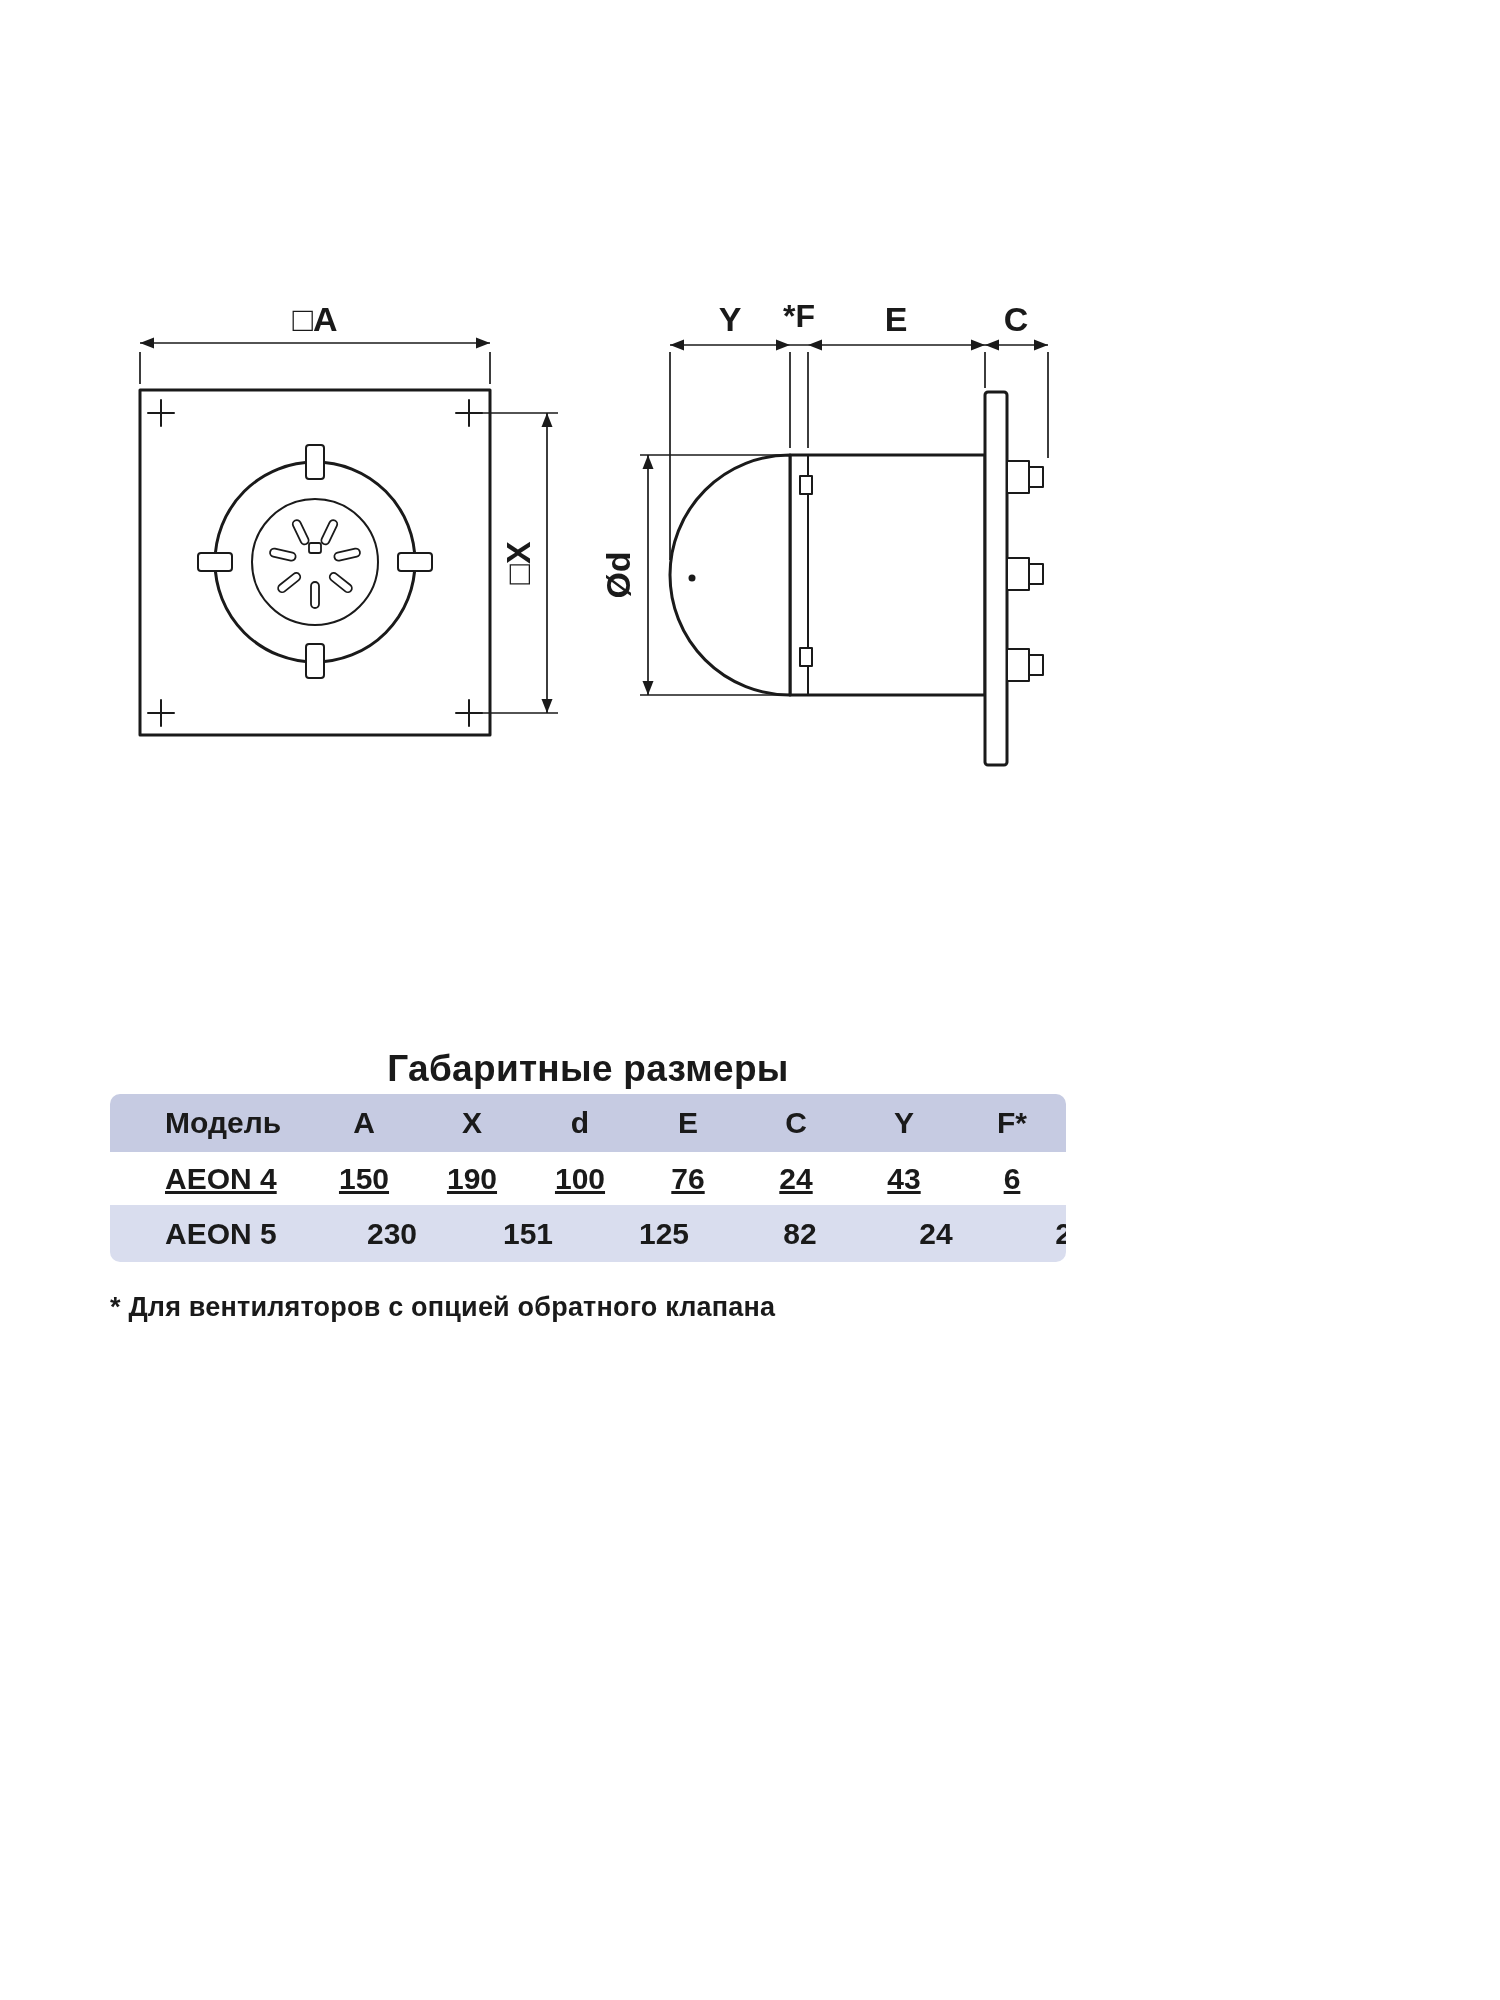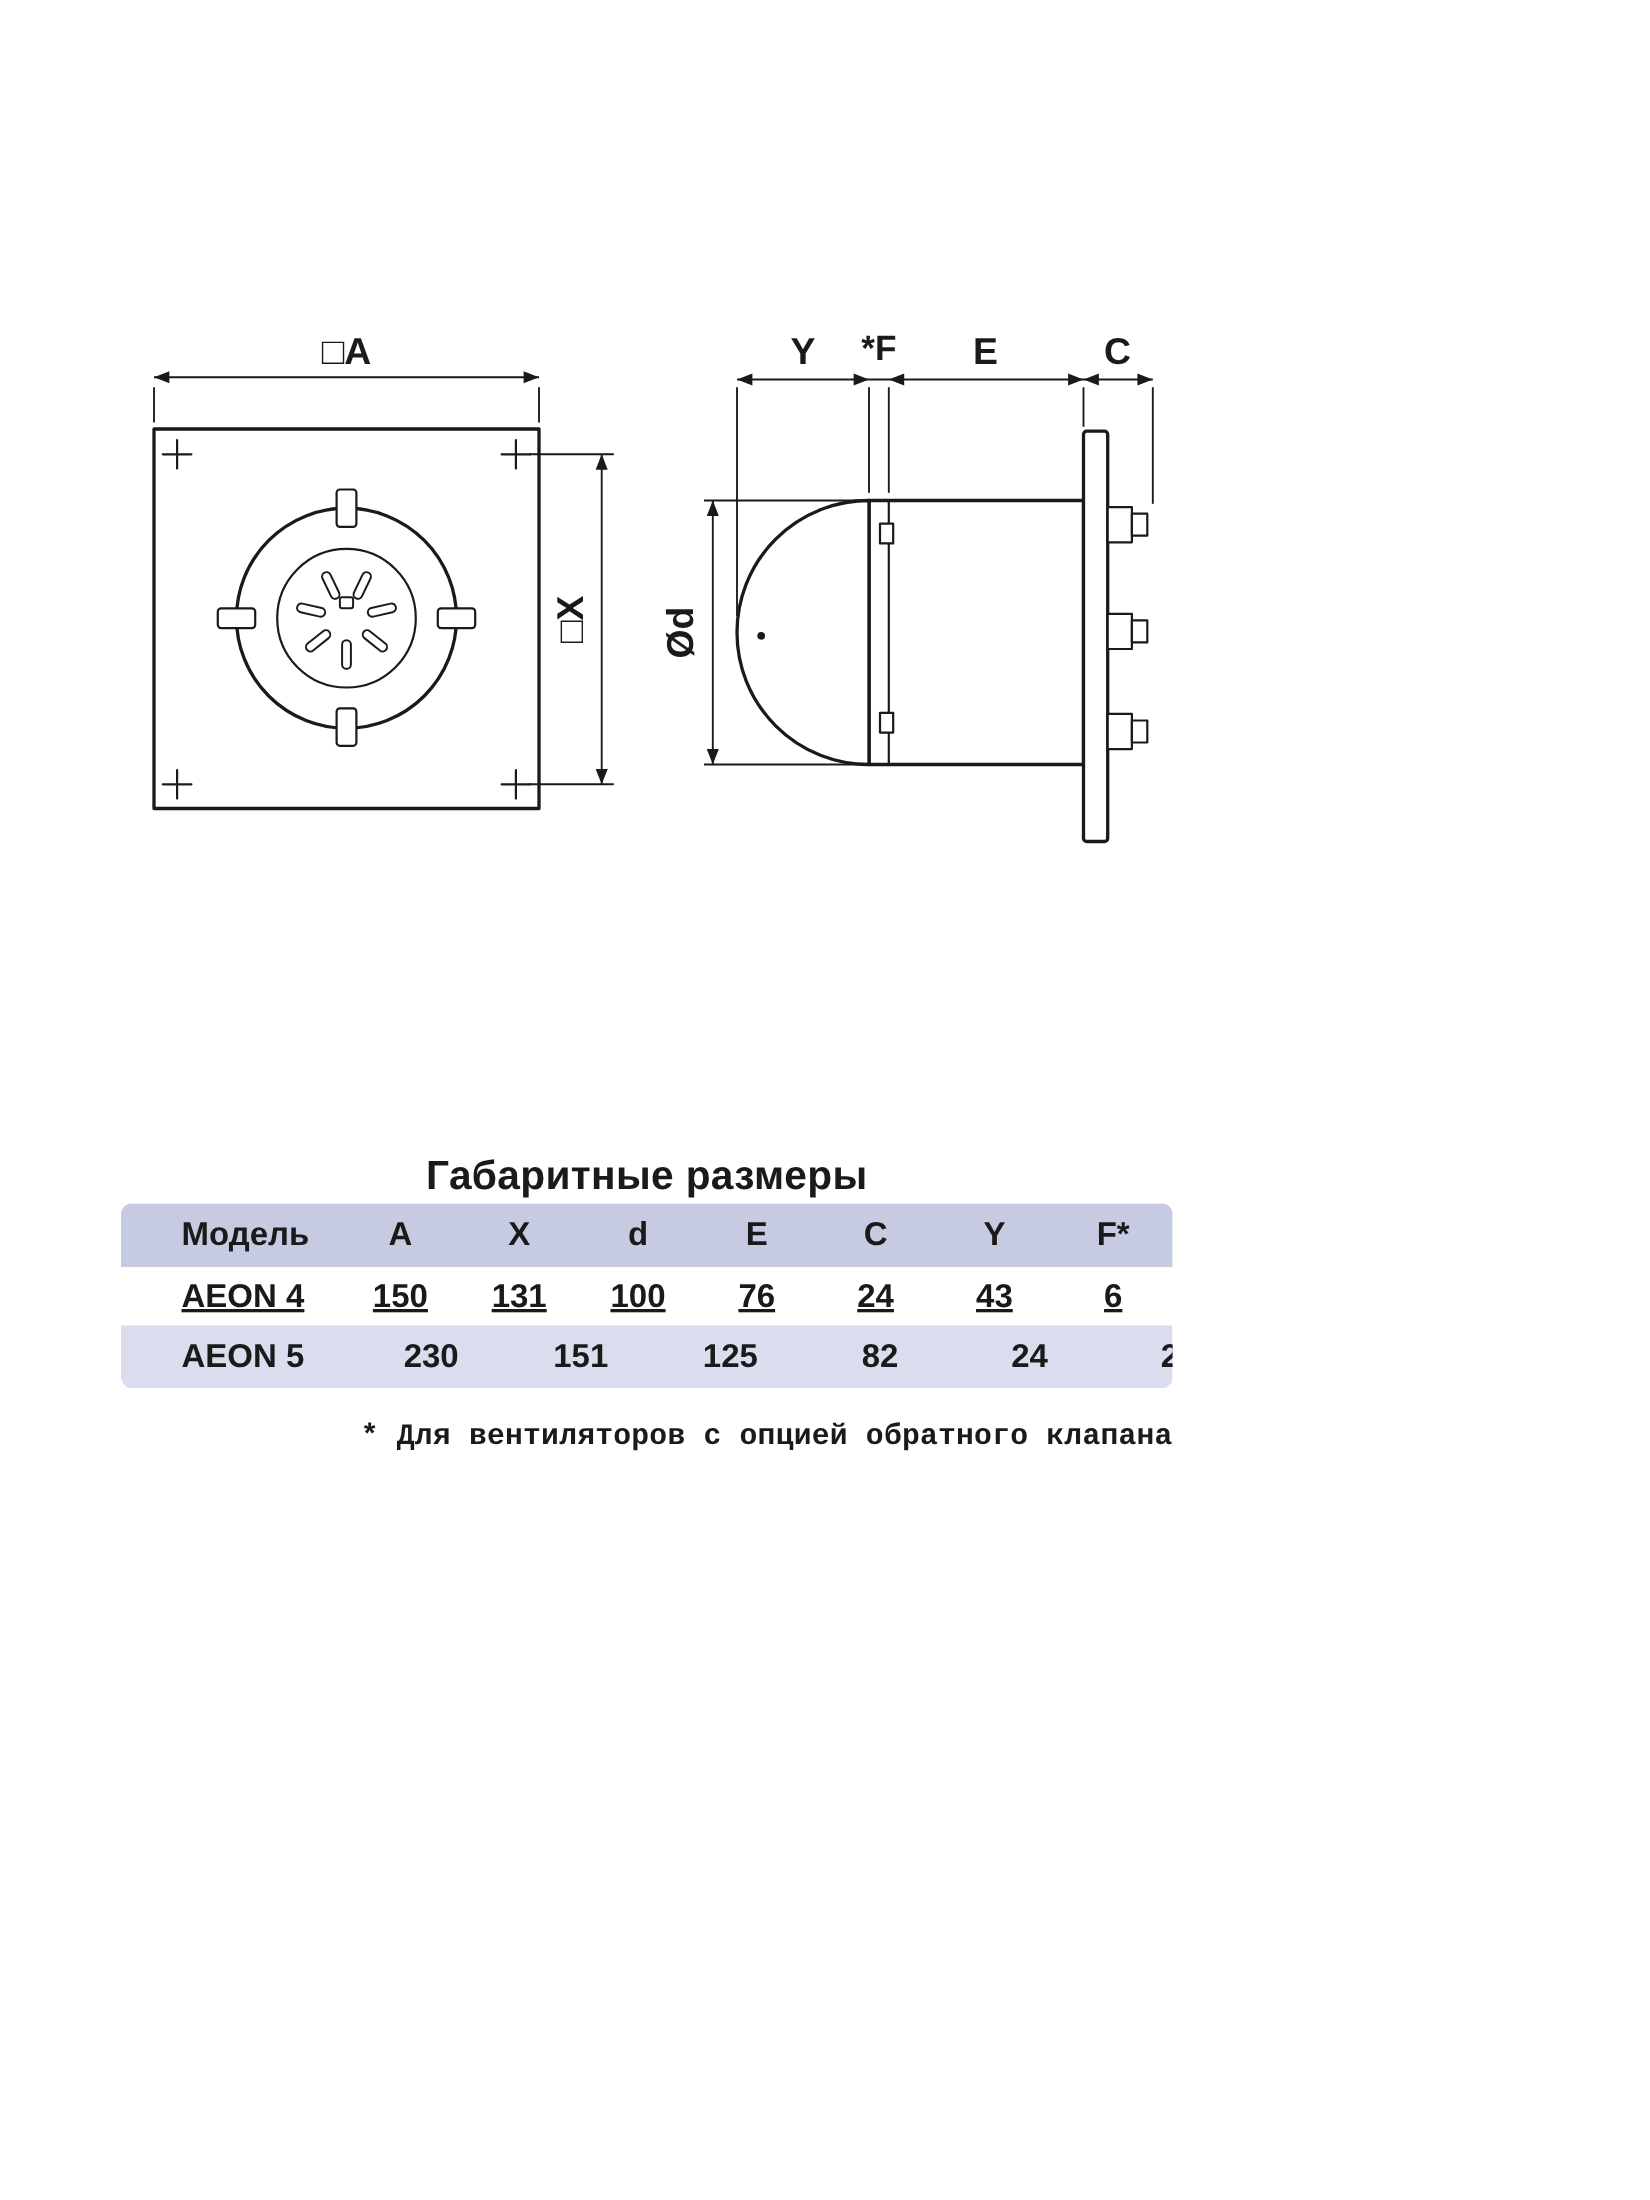--- a/index.html
+++ b/index.html
@@ -35,21 +35,21 @@
     font-size:32px;font-weight:bold;fill:var(--ink,#1a1a1a);
   }
 
   
   .section-title{
     position:absolute;left:110px;top:1048px;width:956px;
     text-align:center;font-size:37px;font-weight:bold;letter-spacing:.3px;
   }
   .footnote{
     position:absolute;left:110px;top:1292px;width:956px;
-    text-align:right;font-size:27px;font-weight:bold;letter-spacing:.2px;font-family:Liberation Mono, monospace;
+    text-align:left;font-size:27px;font-weight:bold;letter-spacing:.2px;
   }
 
   
   .dim-table{
     position:absolute;left:110px;top:1094px;width:956px;
     border-radius:10px;overflow:hidden;
   }
   .t-row{display:grid;grid-template-columns:200px repeat(7,108px);}
   .t-head{background:var(--header-bg,#c6cbe2);height:58px;}
   .t-r1{background:#ffffff;height:53px;text-decoration:underline;}
@@ -185,21 +185,21 @@
       <div class="cell">X</div>
       <div class="cell">d</div>
       <div class="cell">E</div>
       <div class="cell">C</div>
       <div class="cell">Y</div>
       <div class="cell">F*</div>
     </div>
     <div class="t-row t-r1">
       <div class="cell model">AEON 4</div>
       <div class="cell">150</div>
-      <div class="cell">131</div>
+      <div class="cell">190</div>
       <div class="cell">100</div>
       <div class="cell">76</div>
       <div class="cell">24</div>
       <div class="cell">43</div>
       <div class="cell">6</div>
     </div>
     <div class="t-row t-r2">
       <div class="cell model">AEON 5</div>
       <div class="cell">230</div>
       <div class="cell">151</div>

